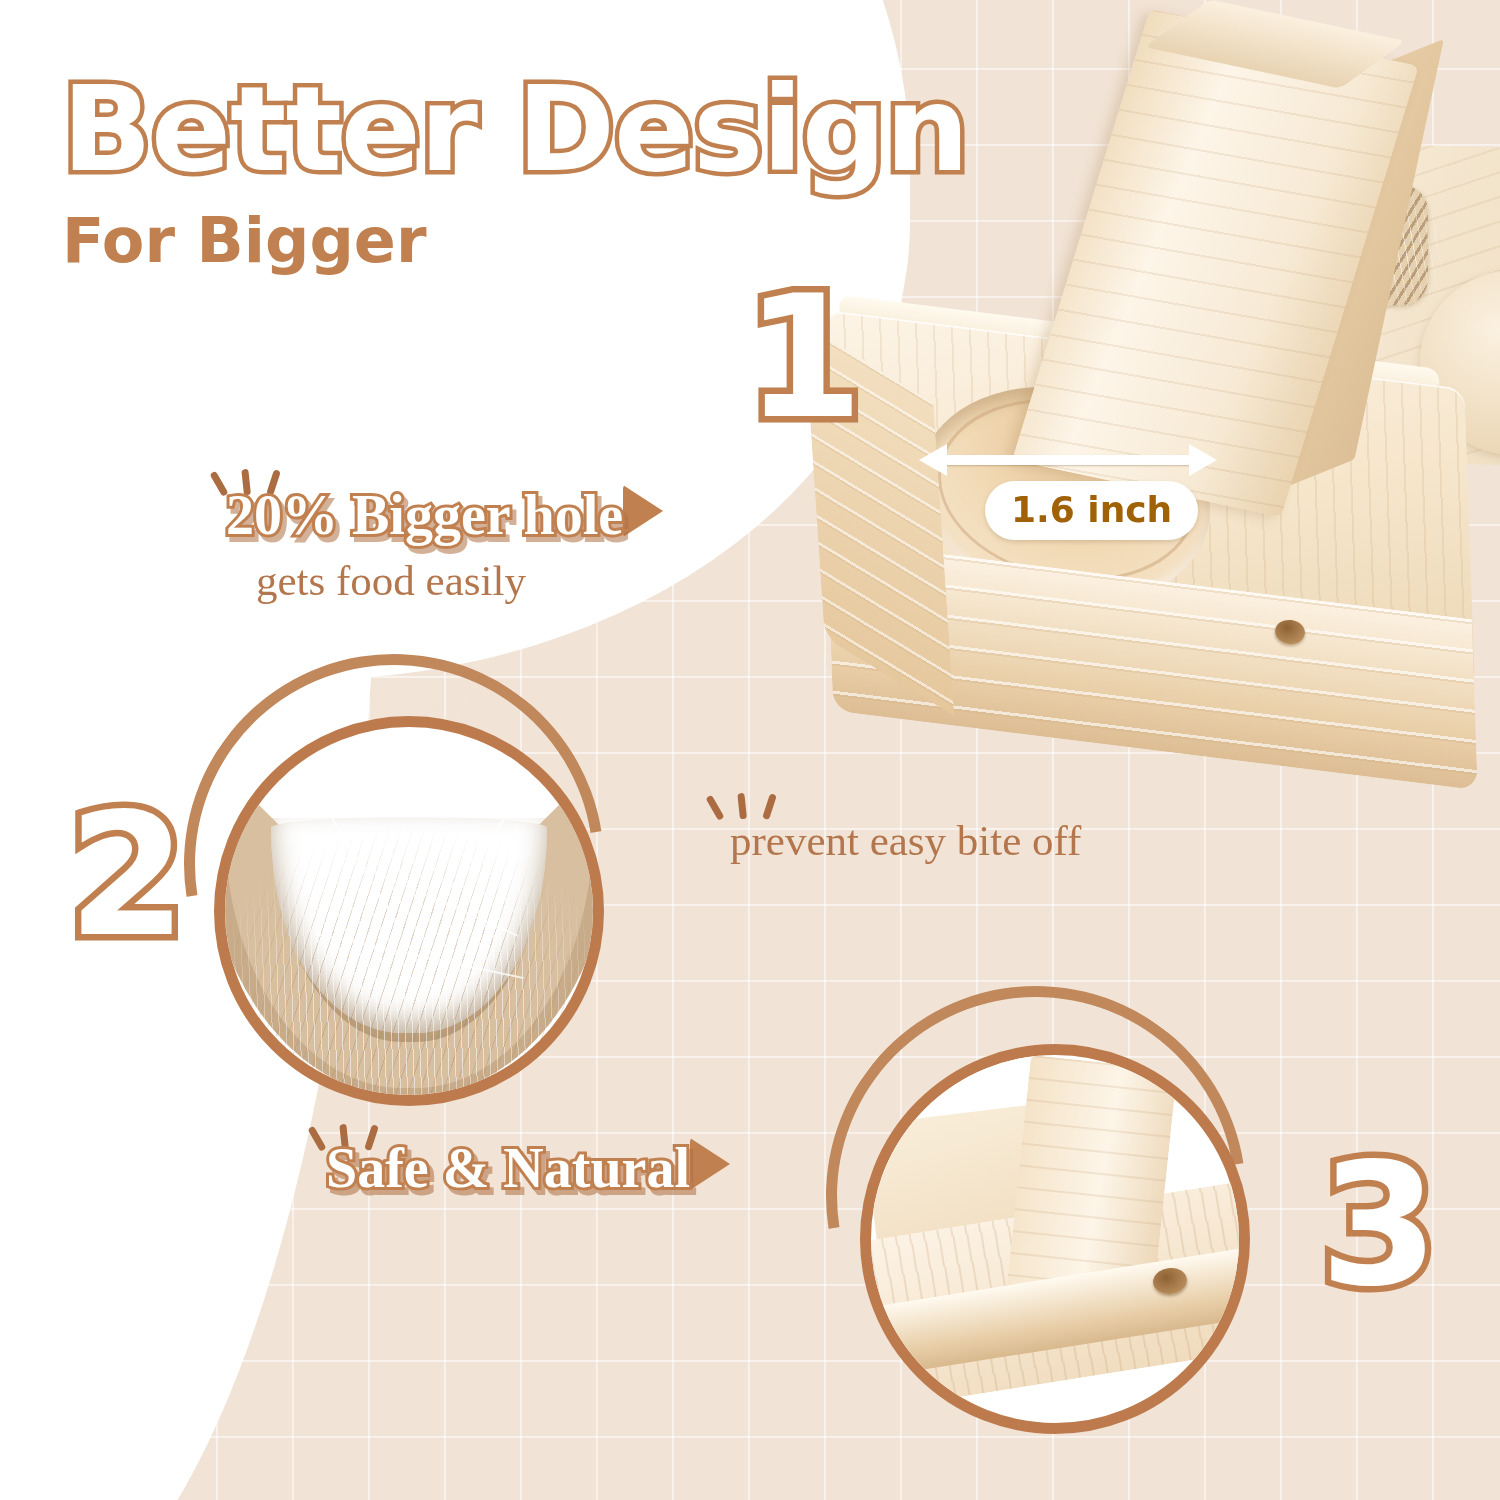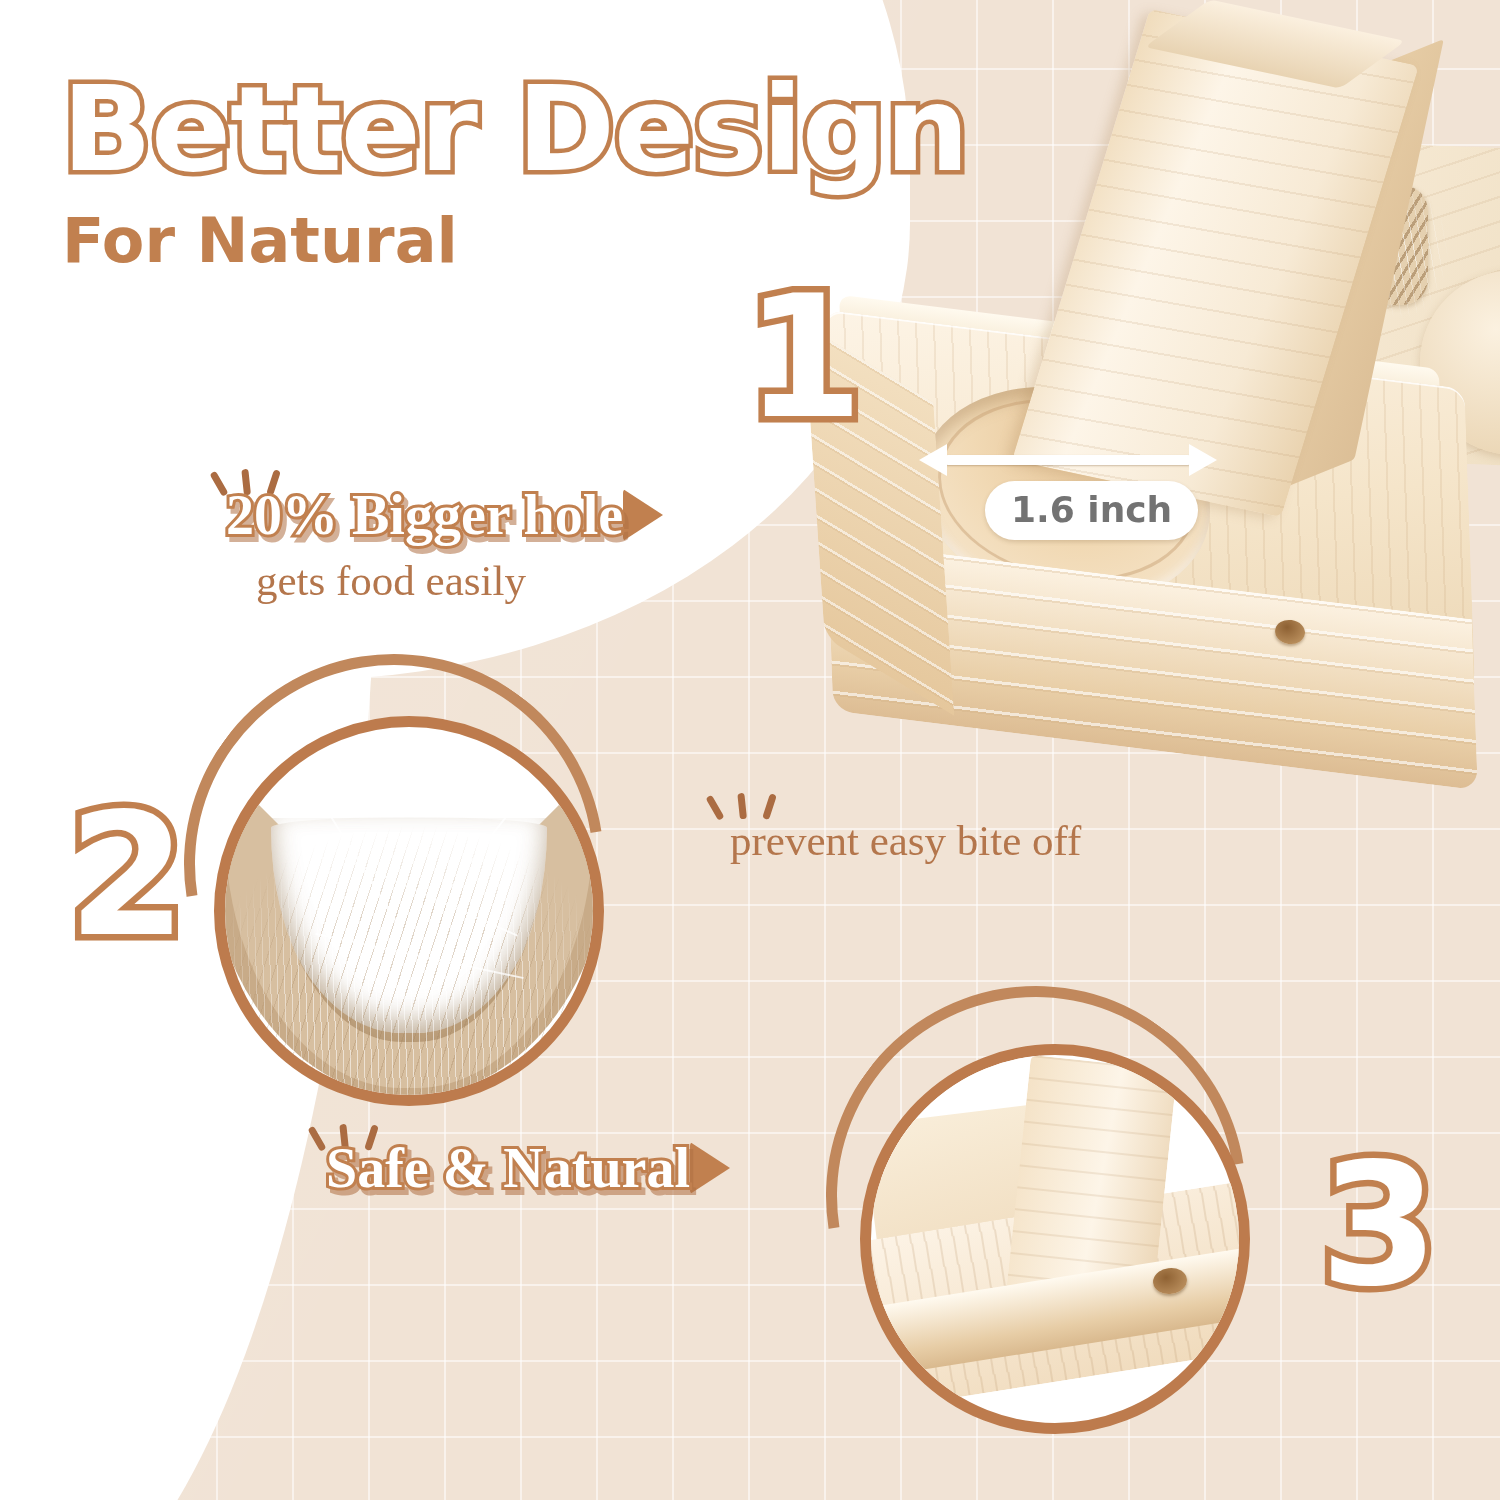--- a/index.html
+++ b/index.html
@@ -88,21 +88,21 @@
     font-family:"Liberation Serif", serif;
     font-size:43px;
     color:#b4764c;
     line-height:1.12;
     margin-top:12px;
     white-space:nowrap;
     margin-left:30px;
   }
   .feat-sub.two-line{ white-space:normal; width:560px; }
 
-  .head-row{ display:flex; align-items:center; }
+  .head-row{ display:flex; align-items:flex-start; }
 
   
   .tri-r{
     width:0;height:0;
     border-left:40px solid #c1804f;
     border-top:26px solid transparent;
     border-bottom:26px solid transparent;
     border-radius:4px;
     flex:0 0 auto;
   }
@@ -368,21 +368,21 @@
   .m-head.l{ left:-26px; border-right:28px solid #ffffff; }
   .m-head.r{ right:-26px; border-left:28px solid #ffffff; }
   .m-pill{
     position:absolute; left:40px; top:26px;
     background:#ffffff;
     border-radius:40px;
     padding:8px 26px 10px;
     font-family:"DejaVu Sans", sans-serif;
     font-weight:bold;
     font-size:36px;
-    color:#737373;
+    color:#a16207;
     box-shadow:0 2px 4px rgba(120,88,50,.22);
     white-space:nowrap;
   }
 </style>
 </head>
 <body>
 
 <div id="stage">
 
   <div class="white-blob"></div>
@@ -411,21 +411,21 @@
   <div class="measure" style="left:945px; top:455px;">
     <div class="m-arrow">
       <span class="m-head l"></span>
       <span class="m-head r"></span>
     </div>
     <div class="m-pill">1.6 inch</div>
   </div>
 
   <div class="headline">
     <div class="title-main">Better Design</div>
-    <div class="title-sub">For Natural</div>
+    <div class="title-sub">For Bigger</div>
   </div>
 
   <div class="bignum" style="left:745px; top:272px;">1</div>
   <div class="bignum" style="left:68px; top:790px;">2</div>
   <div class="bignum" style="left:1320px; top:1140px;">3</div>
 
   <div class="feat" style="left:226px; top:485px;">
     <div class="sparkle" style="left:-8px; top:-42px;">
       <i></i>
         <i></i>

